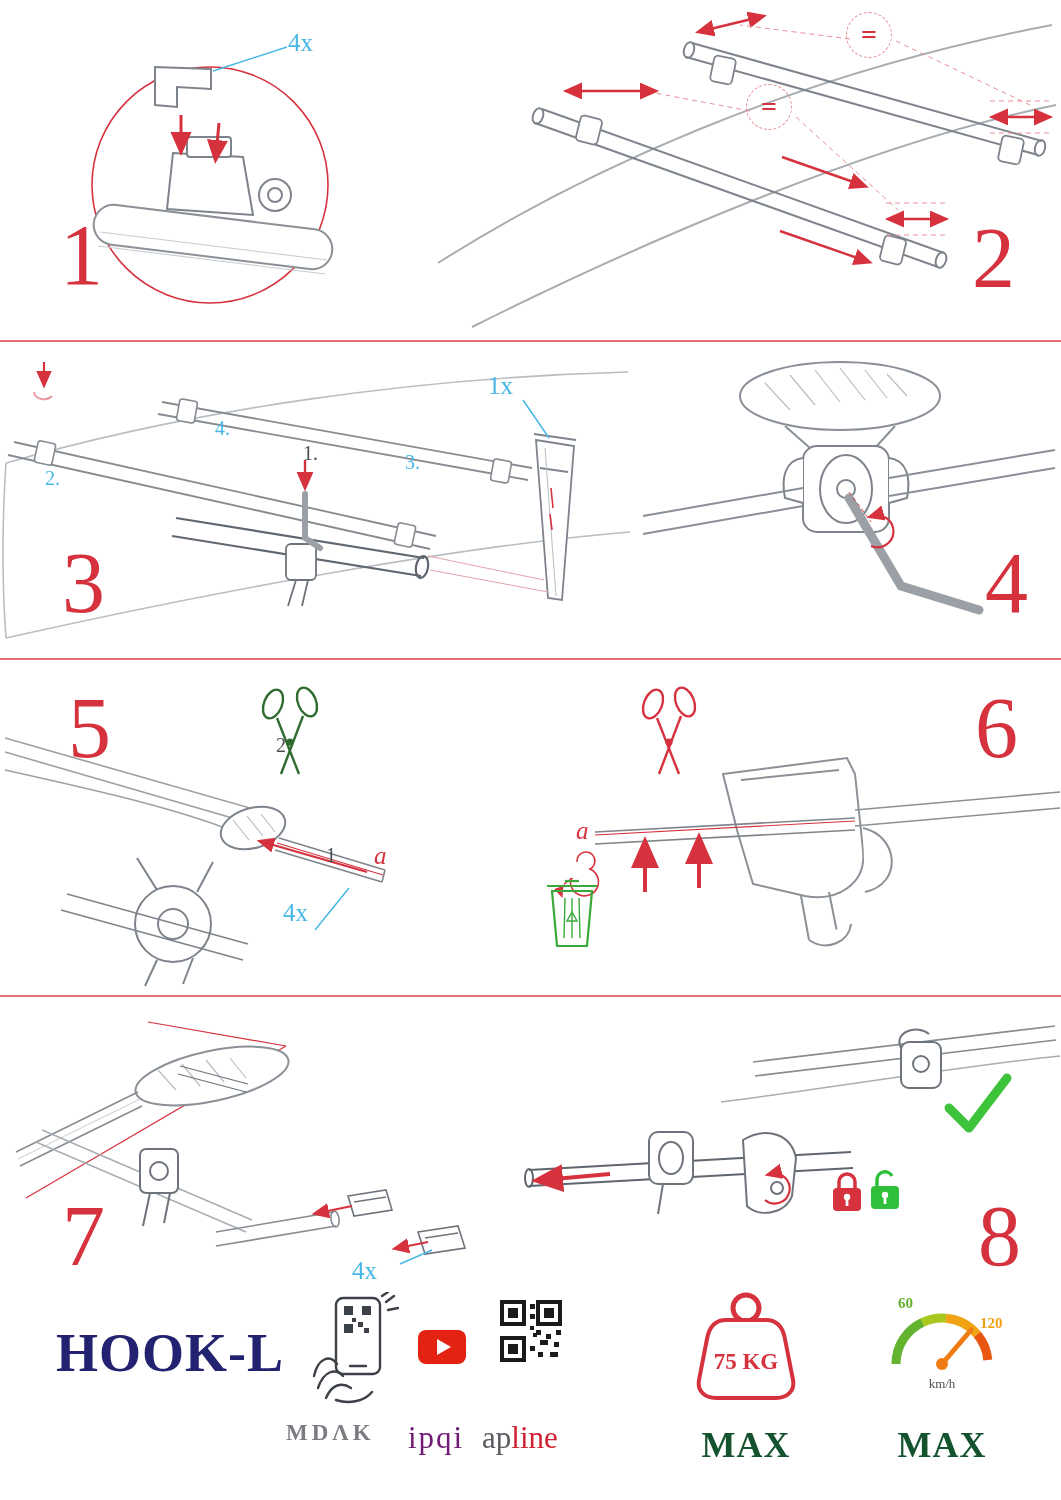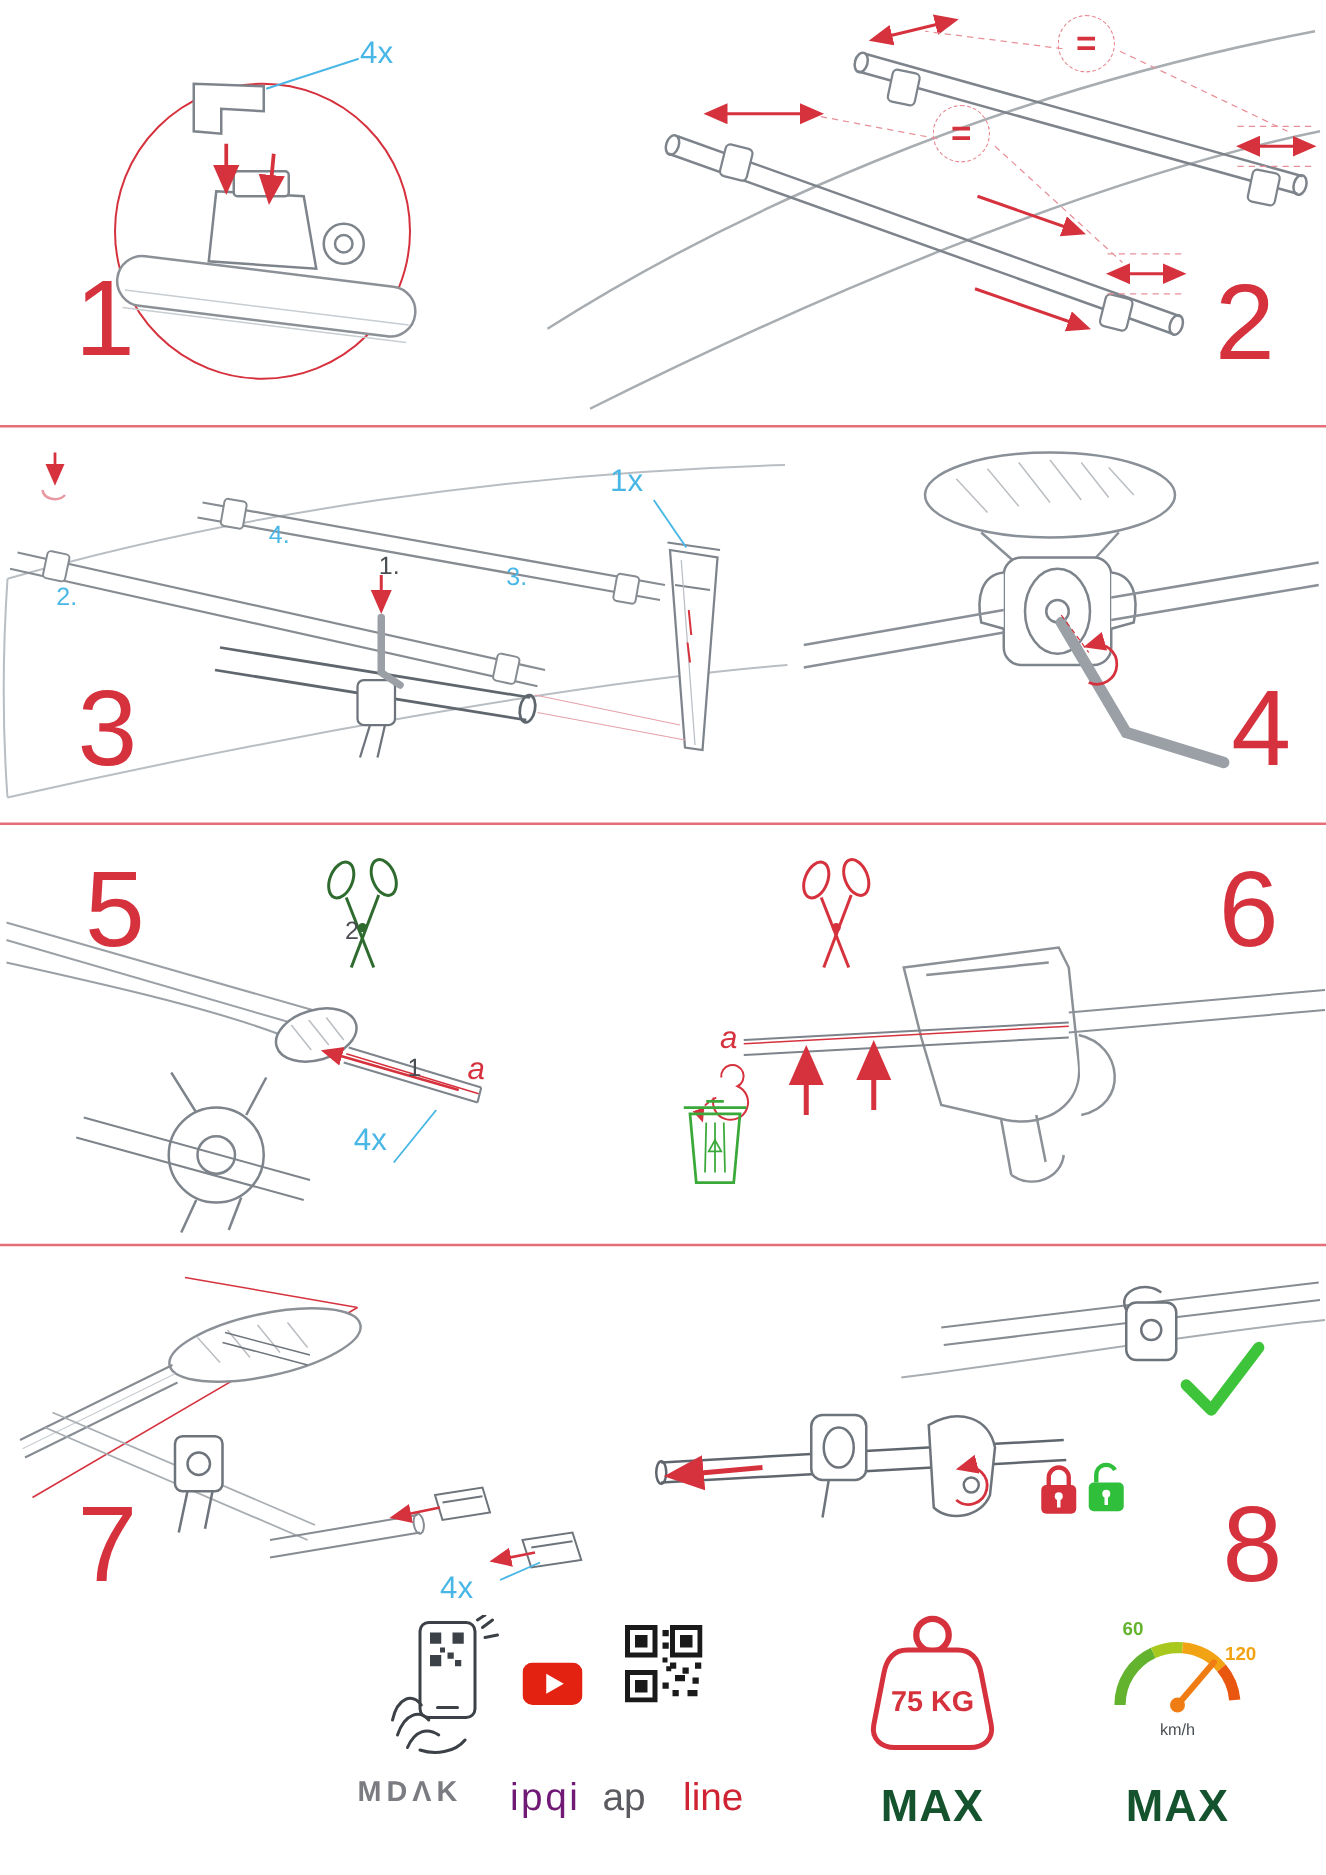--- a/index.html
+++ b/index.html
@@ -1,19 +1,19 @@
 <!DOCTYPE html>
 <html style="--red: #d6323e; --cyan: #49b7e6; --seqblue: #2e86d1; --green: #3aa93a; --navy: #232270; --logogray: #7b7c81; --divider: #e25562; --orange: #ef7d14;"><head>
 <meta charset="utf-8">
 <style>
   * { margin:0; padding:0; box-sizing:border-box; }
   html,body { background:#ffffff; }
   .page {
     position:relative; width:1061px; height:1500px; background:#fff;
-    font-family:Liberation Sans, sans-serif; overflow:hidden;
+    font-family:Liberation Serif, serif; overflow:hidden;
   }
   .abs { position:absolute; }
   .step-num {
     position:absolute; color:var(--red,#d6323e);
     font-size:86px; font-weight:400; line-height:1; letter-spacing:-2px;
   }
   .divider { position:absolute; left:0; width:100%; height:2px; background:var(--divider,#e25562); opacity:.85; }
   .eq-circle {
     position:absolute; width:46px; height:46px; border:1.6px dashed #e78890; border-radius:50%;
     display:flex; align-items:center; justify-content:center;
@@ -28,21 +28,21 @@
   .seq .g { color:#6d6f73; }
   .seq .b { color:var(--seqblue,#2e86d1); }
   .product-name { position:absolute; color:var(--navy,#232270); font-size:54px; font-weight:700; letter-spacing:1px; }
   .brand { position:absolute; font-size:33px; font-weight:700; letter-spacing:.5px; }
   .brand .g { color:#2e2e30; }
   .brand .r { color:#cf2333; }
   .logo-mdak { position:absolute; color:#7b7c81; font-size:23px; font-weight:700; letter-spacing:4px; }
   .logo-ipqi { position:absolute; color:#701a75; font-size:31px; font-weight:400; letter-spacing:2px; }
   .logo-apline { position:absolute; font-size:31px; font-weight:500; }
   .logo-apline .g { color:#5a5b60; }
-  .logo-apline .r { color:#cf2333;margin-left:30px; }
+  .logo-apline .r { color:#cf2333; }
   .max-label { position:absolute; color:#14532d; font-size:36px; font-weight:700; text-align:center; letter-spacing:1px; }
   svg { display:block; }
 </style>
 </head>
 <body>
 
 <div class="page">
 
   <svg class="abs" style="left:5px; top:5px;" width="420" height="330" viewBox="0 0 420 330">
     <defs>
@@ -428,20 +428,21 @@
     </g>
     <g>
       <path d="M362,184 v-6 a8,8 0 0 1 15,-4" stroke="#2fbf3a" stroke-width="3.5" fill="none"></path>
       <rect x="356" y="184" width="28" height="23" rx="4" fill="#2fbf3a"></rect>
       <circle cx="370" cy="193" r="3.2" fill="#fff"></circle>
       <rect x="368.6" y="195" width="2.8" height="7" fill="#fff"></rect>
     </g>
   </svg>
   <span class="step-num" style="left:978px; top:1193px;">8</span>
 
+  <span class="product-name" style="left:56px; top:1322px;">HOOK-L</span>
 
   <svg class="abs" style="left:306px; top:1292px;" width="100" height="112" viewBox="0 0 100 112">
     <g stroke="#3c4147" stroke-width="2.4" fill="none" stroke-linecap="round">
       <rect x="30" y="6" width="44" height="76" rx="7" fill="#fff"></rect>
       <line x1="44" y1="74" x2="60" y2="74"></line>
       <line x1="80" y1="10" x2="88" y2="4"></line>
       <line x1="82" y1="18" x2="92" y2="16"></line>
       <line x1="76" y1="4" x2="82" y2="0"></line>
       <path d="M8,84 C12,66 24,62 31,72"></path>
       <path d="M12,96 C18,78 30,76 37,84"></path>

